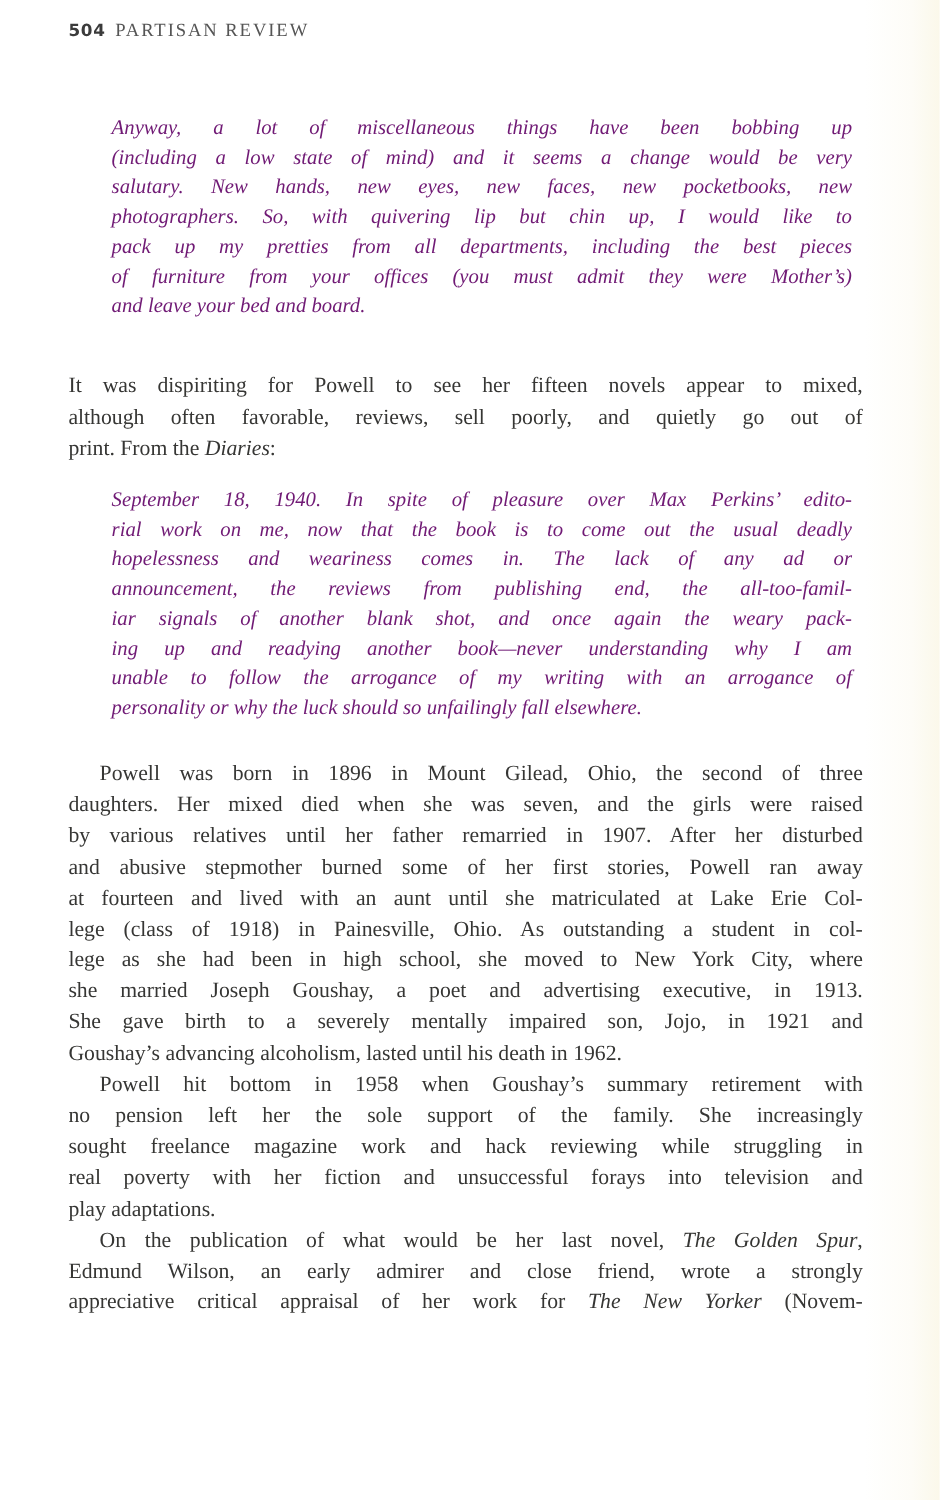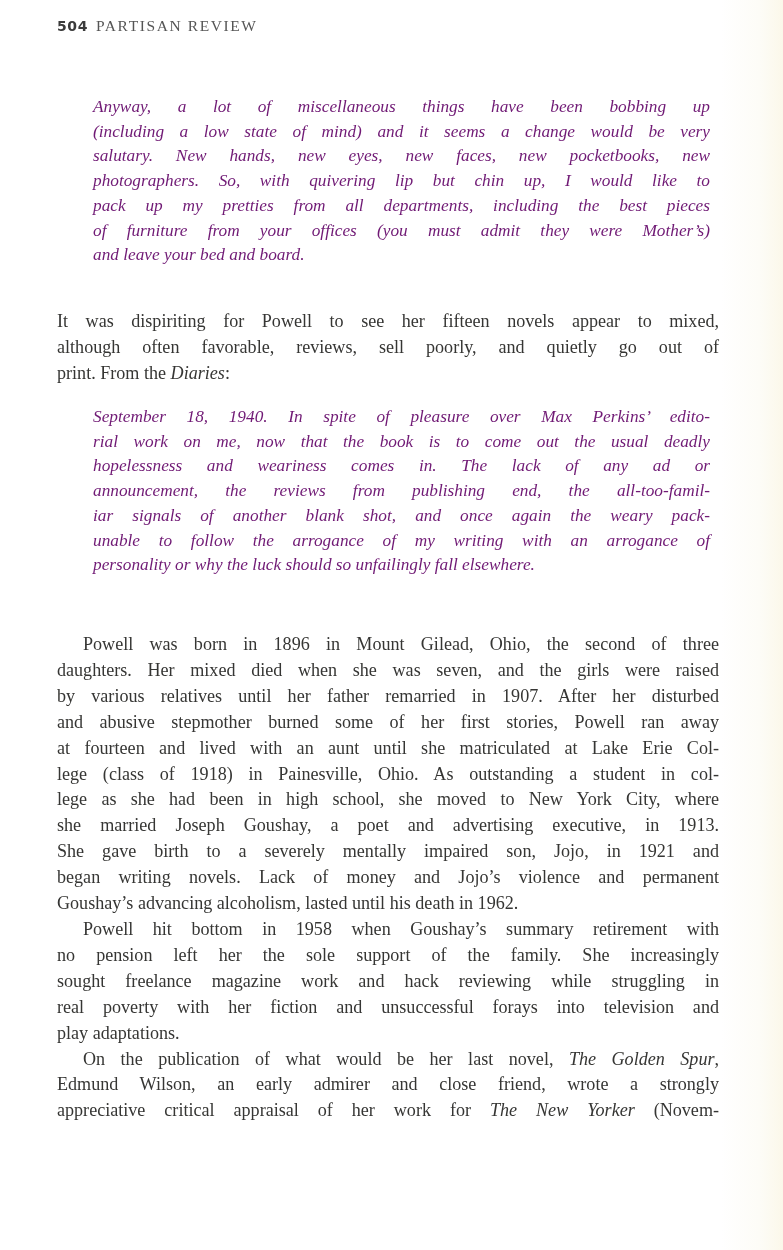--- a/index.html
+++ b/index.html
@@ -64,36 +64,36 @@
     <span class="line">although often favorable, reviews, sell poorly, and quietly go out of</span>
     <span class="line last"><span>print. From the </span><em>Diaries</em><span>:</span></span>
   </div>
 
   <div class="extract ex2">
     <span class="line">September 18, 1940. In spite of pleasure over Max Perkins’ edito-</span>
     <span class="line">rial work on me, now that the book is to come out the usual deadly</span>
     <span class="line">hopelessness and weariness comes in. The lack of any ad or</span>
     <span class="line">announcement, the reviews from publishing end, the all-too-famil-</span>
     <span class="line">iar signals of another blank shot, and once again the weary pack-</span>
+    <span class="line">ing up and readying another book—never understanding why I am</span>
     <span class="line">unable to follow the arrogance of my writing with an arrogance of</span>
     <span class="line last">personality or why the luck should so unfailingly fall elsewhere.</span>
   </div>
 
   <div class="body-text bt2">
     <div>
       <span class="line" style="padding-left:26px;box-sizing:border-box;">Powell was born in 1896 in Mount Gilead, Ohio, the second of three</span>
       <span class="line">daughters. Her mixed died when she was seven, and the girls were raised</span>
       <span class="line">by various relatives until her father remarried in 1907. After her disturbed</span>
       <span class="line">and abusive stepmother burned some of her first stories, Powell ran away</span>
       <span class="line">at fourteen and lived with an aunt until she matriculated at Lake Erie Col-</span>
       <span class="line">lege (class of 1918) in Painesville, Ohio. As outstanding a student in col-</span>
       <span class="line">lege as she had been in high school, she moved to New York City, where</span>
       <span class="line">she married Joseph Goushay, a poet and advertising executive, in 1913.</span>
       <span class="line">She gave birth to a severely mentally impaired son, Jojo, in 1921 and</span>
-      <span class="line">began writing novels. Lack of money and Jojo’s violence and permanent</span>
       <span class="line last">Goushay’s advancing alcoholism, lasted until his death in 1962.</span>
     </div>
     <div>
       <span class="line" style="padding-left:26px;box-sizing:border-box;">Powell hit bottom in 1958 when Goushay’s summary retirement with</span>
       <span class="line">no pension left her the sole support of the family. She increasingly</span>
       <span class="line">sought freelance magazine work and hack reviewing while struggling in</span>
       <span class="line">real poverty with her fiction and unsuccessful forays into television and</span>
       <span class="line last">play adaptations.</span>
     </div>
     <div>

